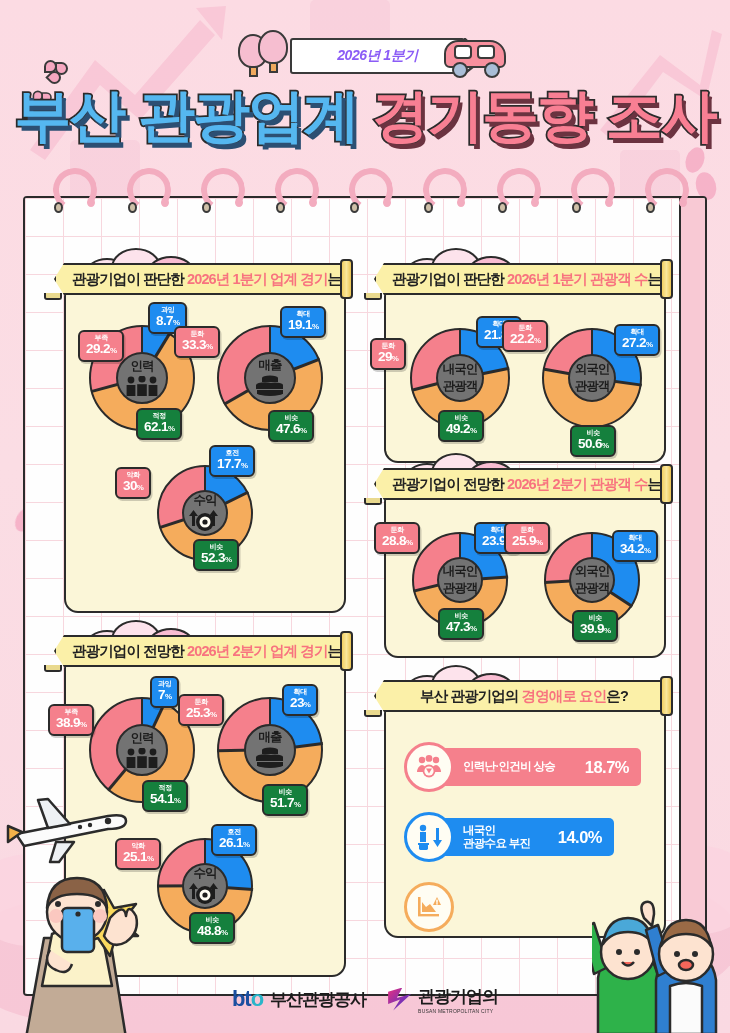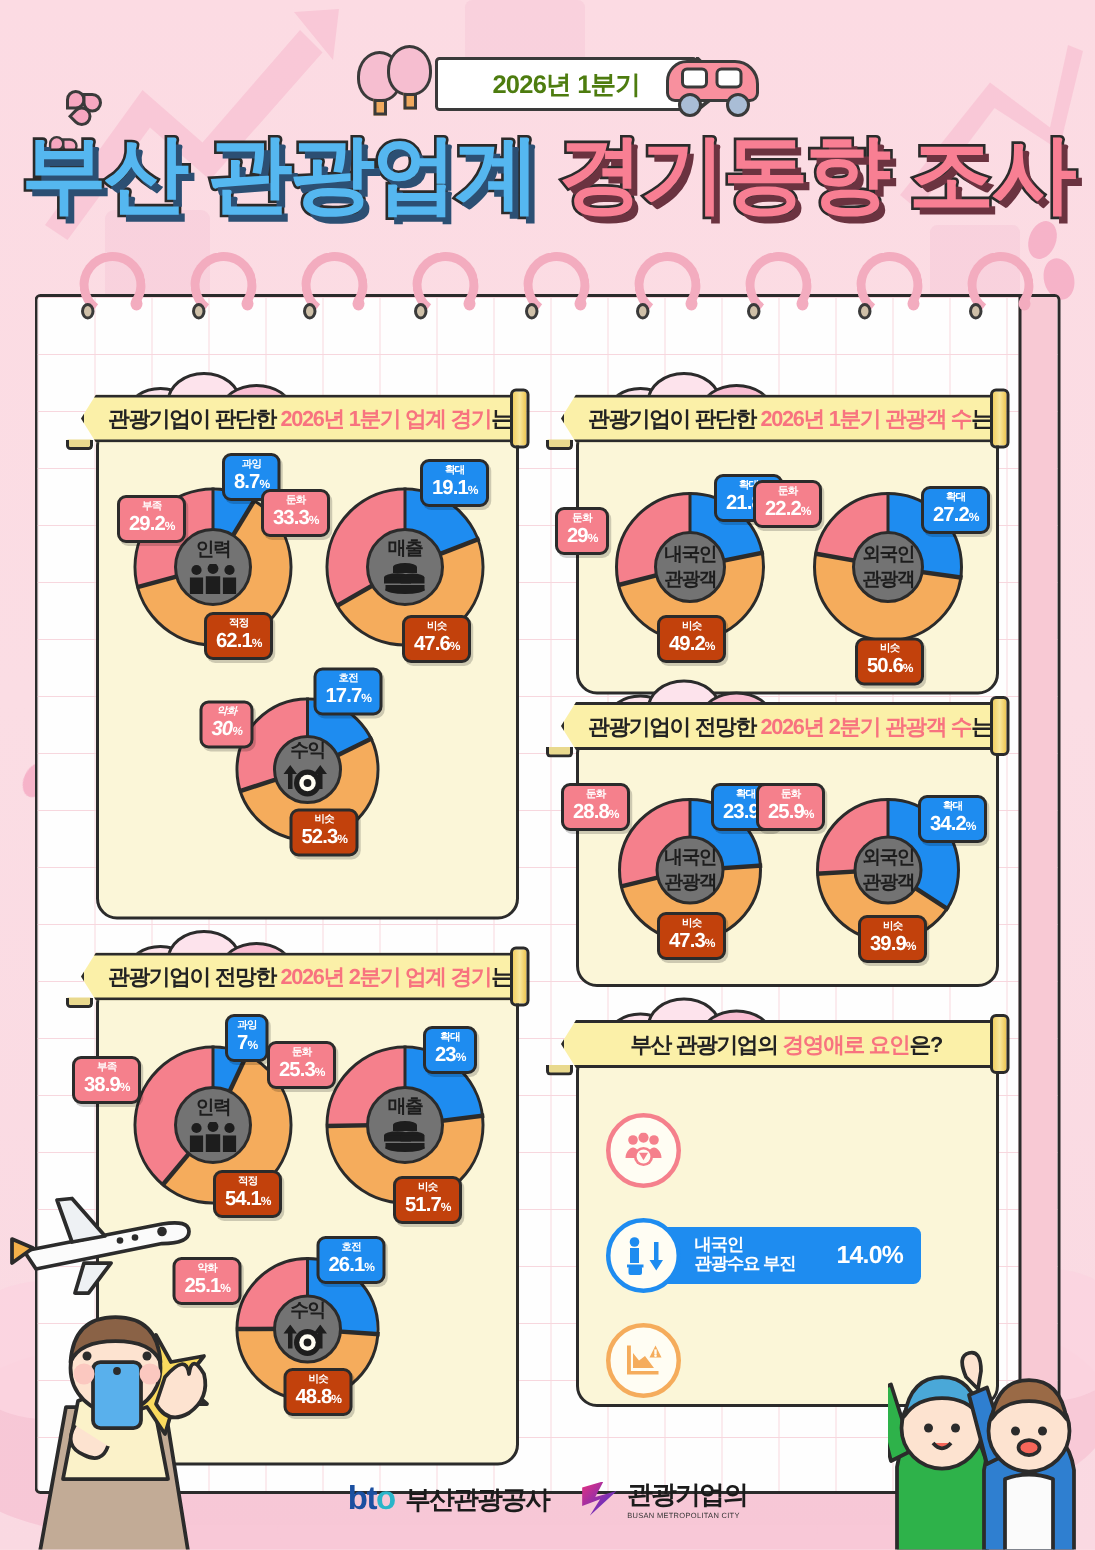--- a/index.html
+++ b/index.html
@@ -14,22 +14,23 @@
   #bg { position:absolute; inset:0; z-index:0; }
   
   #titlebar { position:absolute; left:0; top:0; width:730px; height:170px; z-index:5; }
   #qtag { position:absolute; left:238px; top:30px; width:275px; height:52px; }
   #qtag .ribbon {
     position:absolute; left:52px; top:8px; width:175px; height:36px;
     background:#fff; border:2.5px solid #3a3a3a; border-radius:3px;
     display:flex; align-items:center; justify-content:center;
   }
   #qtag .ribbon span {
-    color:#4d7c0f; font-weight:bold; font-size:17px; letter-spacing:-.5px;
+    color:#8b5cf6; font-weight:bold; font-size:14px; letter-spacing:-.5px;
     white-space:nowrap;
+    font-style:italic;
   }
   .tree { position:absolute; width:30px; }
   .tree .crown { width:30px;height:34px;background:#f6bed0;border:2.5px solid #3a3a3a;border-radius:50% 50% 45% 45%; }
   .tree .trunk { width:9px;height:11px;background:#f0a95e;border:2.5px solid #3a3a3a;margin:-2px auto 0; }
   .car { position:absolute; left:203px; top:2px; width:70px; height:50px; }
   .car .body { position:absolute;left:3px;top:8px;width:62px;height:28px;background:#f8909e;border:2.5px solid #3a3a3a;border-radius:14px 16px 6px 6px; }
   .car .win { position:absolute;top:13px;width:18px;height:14px;background:#fff;border:2.2px solid #3a3a3a;border-radius:4px; }
   .car .wheel { position:absolute;top:30px;width:16px;height:16px;background:#a9bdd6;border:2.5px solid #3a3a3a;border-radius:50%; }
   #maintitle {
     position:absolute; left:0; top:78px; width:730px; text-align:center;
@@ -95,21 +96,21 @@
   .sep { position:absolute; width:2.5px; background:#2b2b2b; transform-origin:top center; }
   .lab {
     position:absolute; border:2.2px solid #2b2b2b; border-radius:6px;
     padding:2px 6px 3px; text-align:center; color:#fff; white-space:nowrap;
     box-shadow:1.5px 2px 0 rgba(0,0,0,.18);
   }
   .lab .t { display:block; font-size:7px; font-weight:bold; letter-spacing:-.4px; line-height:1; }
   .lab .v { display:block; font-size:13.5px; font-weight:bold; letter-spacing:-.6px; line-height:1.15; }
   .lab .v small { font-size:8px; }
   .lab.blue { background:#1e8cf0; }
-  .lab.org  { background:#c2410c; }
+  .lab.org  { background:#15803d; }
   .lab.red  { background:#f5808c; }
   
   .barrow { position:absolute; display:flex; align-items:center; }
   .barrow .circ {
     position:absolute; left:0; top:0; width:50px;height:50px;border-radius:50%;
     background:#fffdf3; border:3px solid currentColor; z-index:3;
     display:flex; align-items:center; justify-content:center;
   }
   .barrow .track {
     position:absolute; left:25px; top:6px; height:38px; border-radius:5px;
@@ -440,21 +441,21 @@
       </div>
     </div>
     <div class="lab blue" style="left: 209px; top: 445px;">
       <span class="t">호전</span>
                    <span class="v">17.7<small>%</small></span>
     </div>
     <div class="lab org" style="left: 193px; top: 539px;">
       <span class="t">비슷</span>
                    <span class="v">52.3<small>%</small></span>
     </div>
-    <div class="lab red" style="left: 133px; top: 467px; font-style: italic;">
+    <div class="lab red" style="left: 115px; top: 467px;">
       <span class="t">악화</span>
                    <span class="v">30<small>%</small></span>
     </div>
     <div class="donut" style="left: 89px; top: 697px; width: 106px; height: 106px;">
       <div class="ringwrap" style="width: 106px; height: 106px; background: conic-gradient(rgb(30, 140, 240) 0deg, rgb(30, 140, 240) 25.2deg, rgb(245, 172, 92) 25.2deg, rgb(245, 172, 92) 219.96deg, rgb(245, 128, 140) 219.96deg, rgb(245, 128, 140) 360deg);"></div>
       <div class="sep" style="left: 51.75px; top: 0px; height: 53px; transform: rotate(0deg); transform-origin: center bottom;"></div>
       <div class="sep" style="left: 51.75px; top: 0px; height: 53px; transform: rotate(25.2deg); transform-origin: center bottom;"></div>
       <div class="sep" style="left: 51.75px; top: 0px; height: 53px; transform: rotate(219.96deg); transform-origin: center bottom;"></div>
       <div class="hole" style="left: 27px; top: 27px; width: 52px; height: 52px;">
         <span class="nm">인력</span>
@@ -630,20 +631,24 @@
                    <span class="v">39.9<small>%</small></span>
     </div>
     <div class="lab red" style="left: 504px; top: 522px;">
       <span class="t">둔화</span>
                    <span class="v">25.9<small>%</small></span>
     </div>
   </div>
 
 <div id="bar-layer" style="position:absolute;inset:0;z-index:10">
     <div class="barrow" style="left: 404px; top: 742px; width: 250px; height: 50px; color: rgb(245, 128, 140);">
+      <div class="track" style="width: 212px; background: rgb(245, 128, 140);">
+        <span class="bl">인력난·인건비 상승</span>
+                     <span class="bv">18.7%</span>
+      </div>
       <div class="circ">
         <svg width="28" height="24" viewBox="0 0 28 24">
           <g fill="currentColor">
             <circle cx="7" cy="5" r="3.2"></circle>
             <circle cx="14" cy="3.4" r="3.4"></circle>
             <circle cx="21" cy="5" r="3.2"></circle>
             <path d="M2 17c0-4 3-7 5-7s5 3 5 7z"></path>
             <path d="M16 17c0-4 3-7 5-7s5 3 5 7z"></path>
             <circle cx="14" cy="16" r="6.4"></circle>
             <circle cx="14" cy="16" r="4.6" fill="#fffdf3"></circle>

